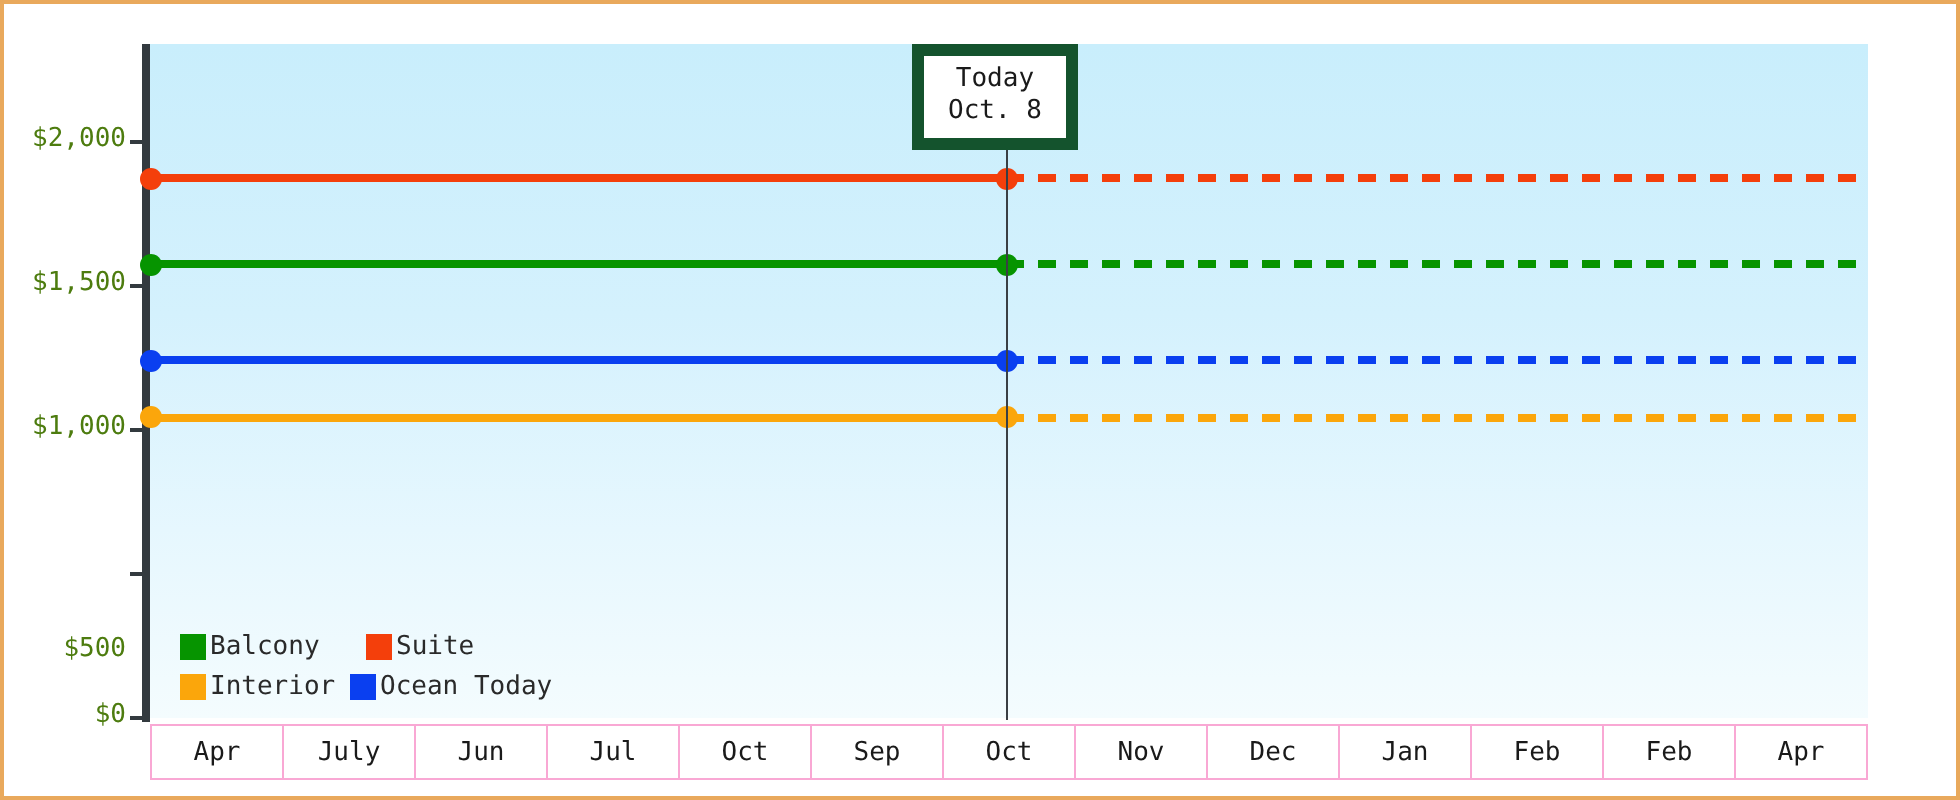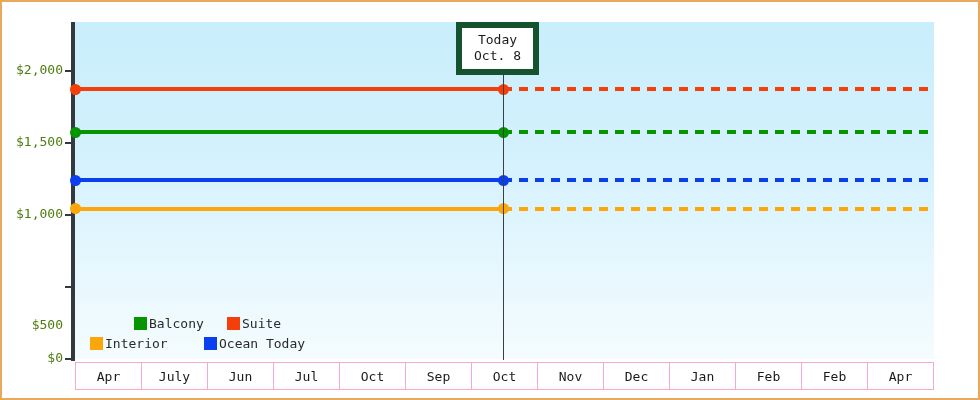--- a/index.html
+++ b/index.html
@@ -185,31 +185,31 @@
 
   <div id="today-line" style="left: 501px; top: 60px; height: 298px;"></div>
 
   <div id="today-box" style="left: 454px; top: 20px;">
     <div>Today</div>
     <div>Oct. 8</div>
   </div>
 
   <div id="legend">
     <div class="legend-row">
-      <span class="legend-item" style="width:93px;margin-left:44px;">
+      <span class="legend-item" style="width:93px;">
         <span class="legend-swatch" style="background:#069400;"></span>
         <span class="legend-label">Balcony</span>
       </span>
       <span class="legend-item">
         <span class="legend-swatch" style="background:#f43f0b;"></span>
         <span class="legend-label">Suite</span>
       </span>
     </div>
     <div class="legend-row">
-      <span class="legend-item" style="width:114px;">
+      <span class="legend-item" style="width:85px;">
         <span class="legend-swatch" style="background:#fba60b;"></span>
         <span class="legend-label">Interior</span>
       </span>
       <span class="legend-item">
         <span class="legend-swatch" style="background:#0a3ff0;"></span>
         <span class="legend-label">Ocean Today</span>
       </span>
     </div>
   </div>
 

